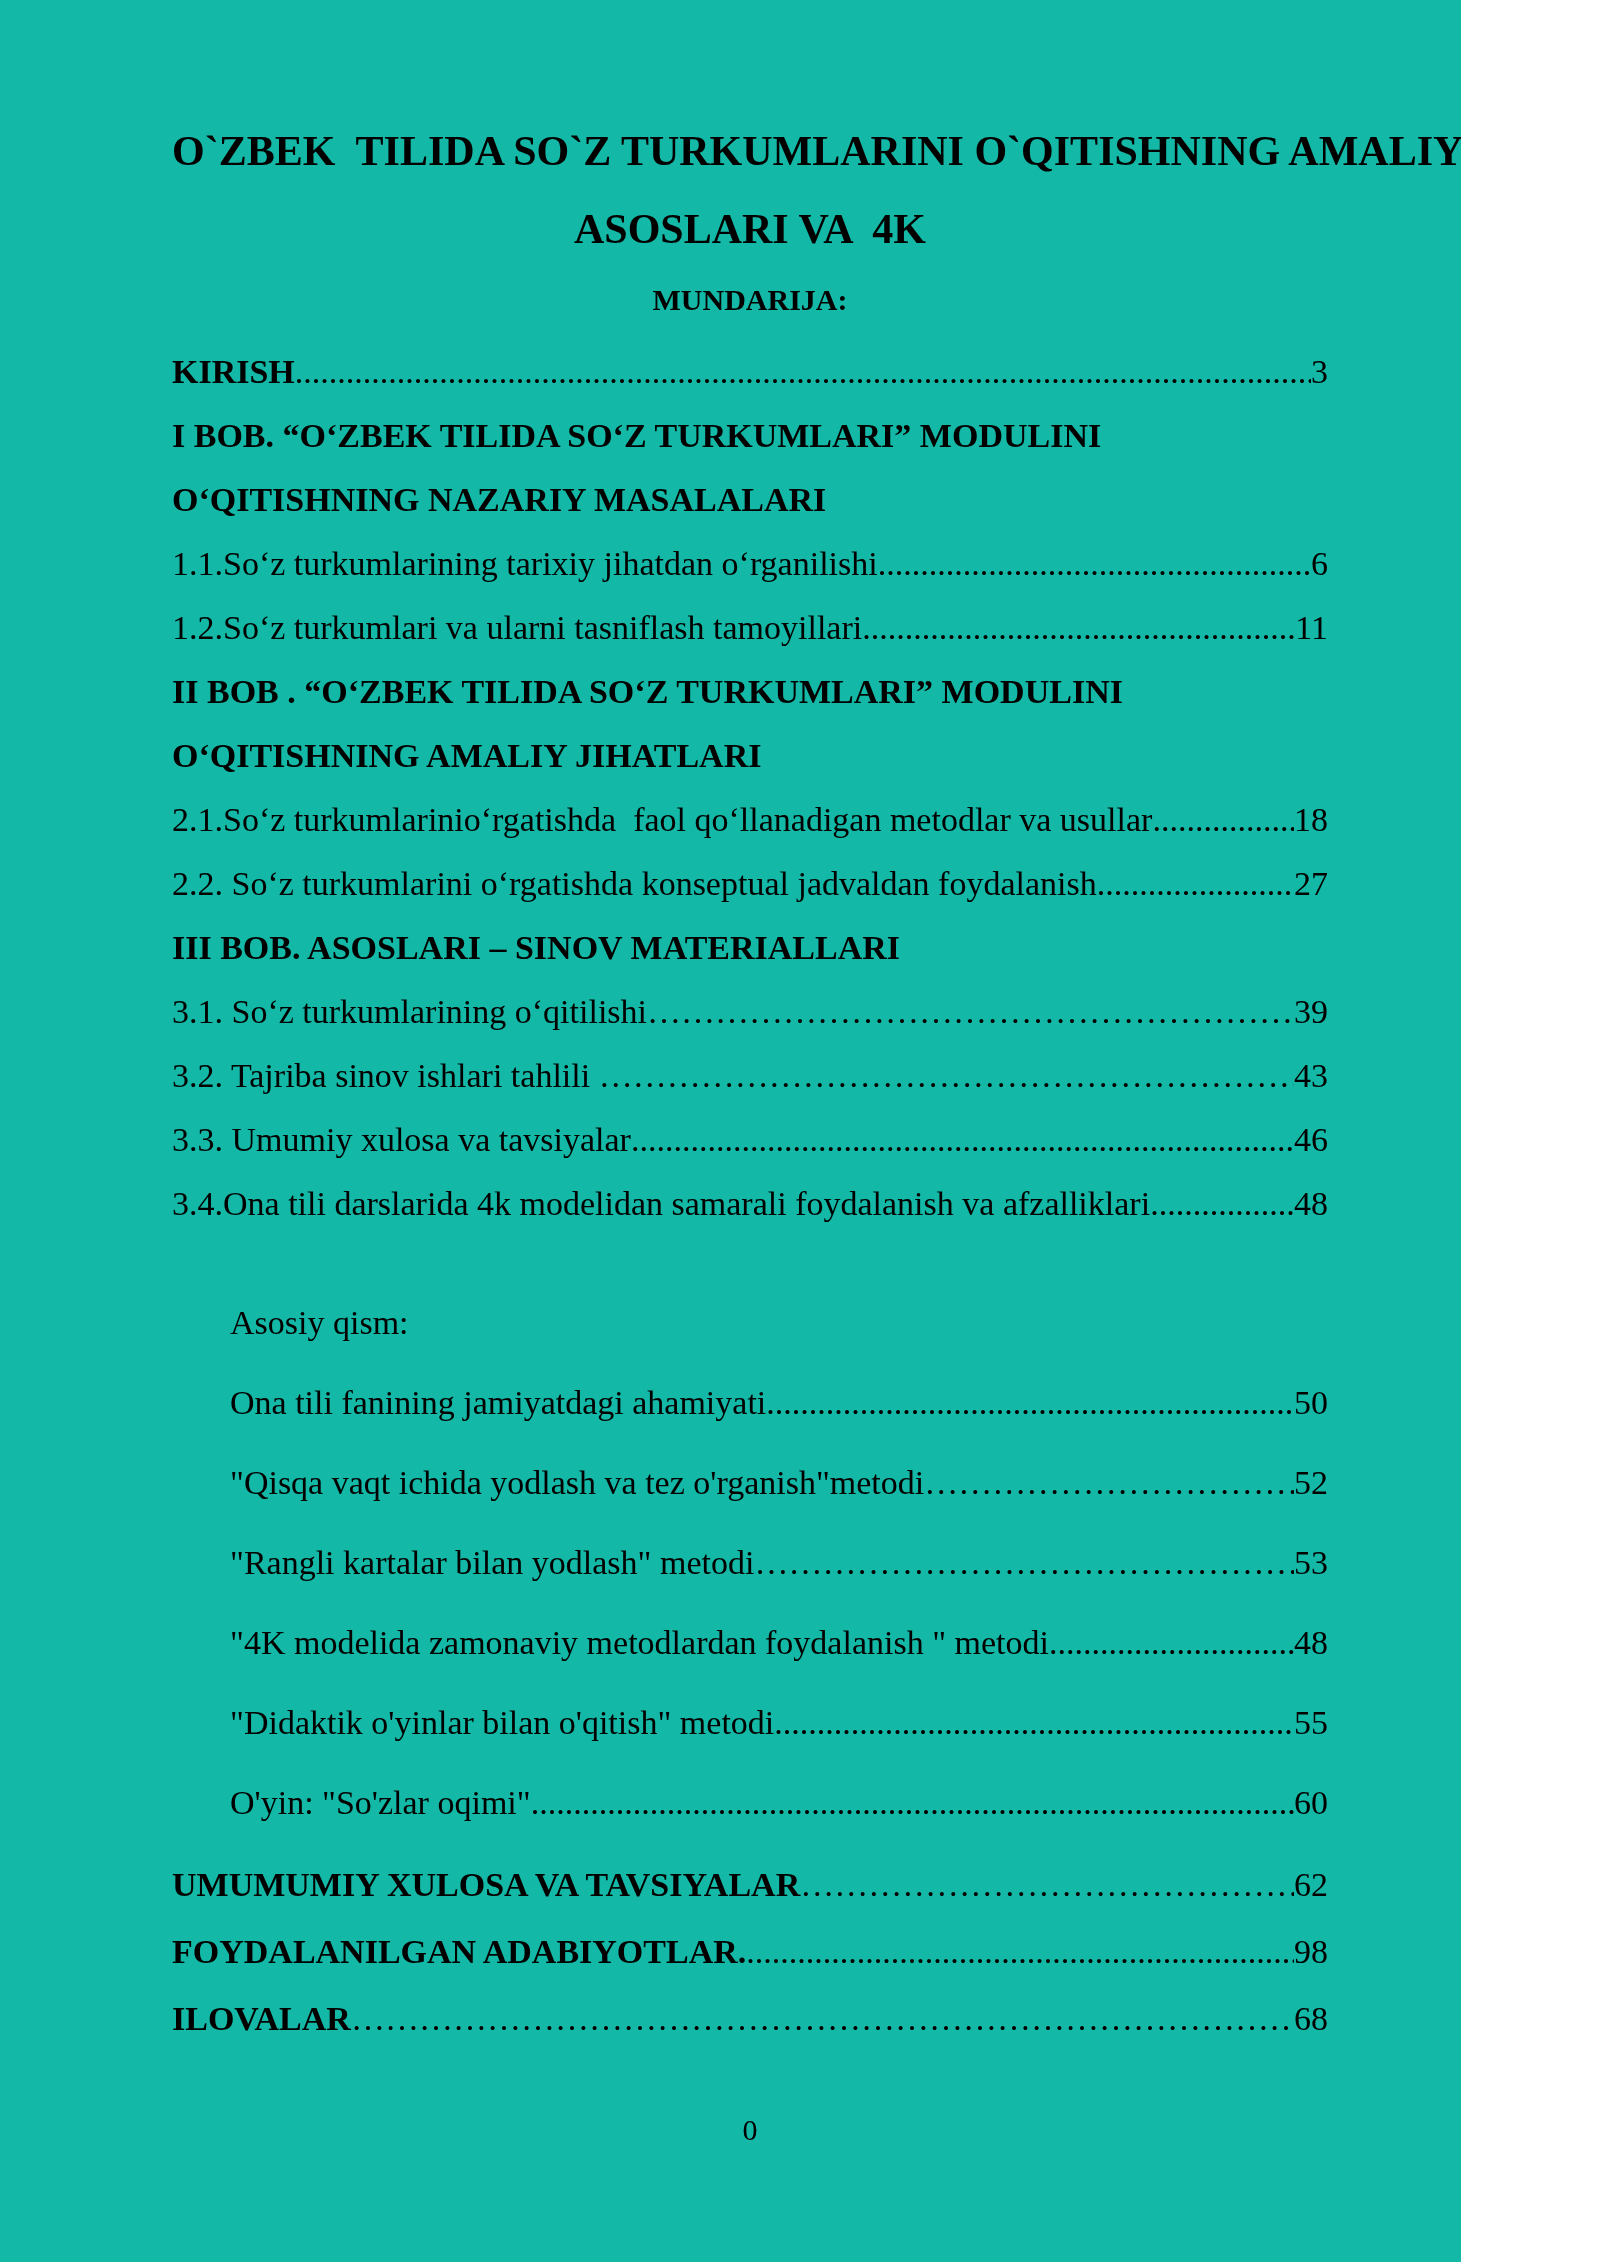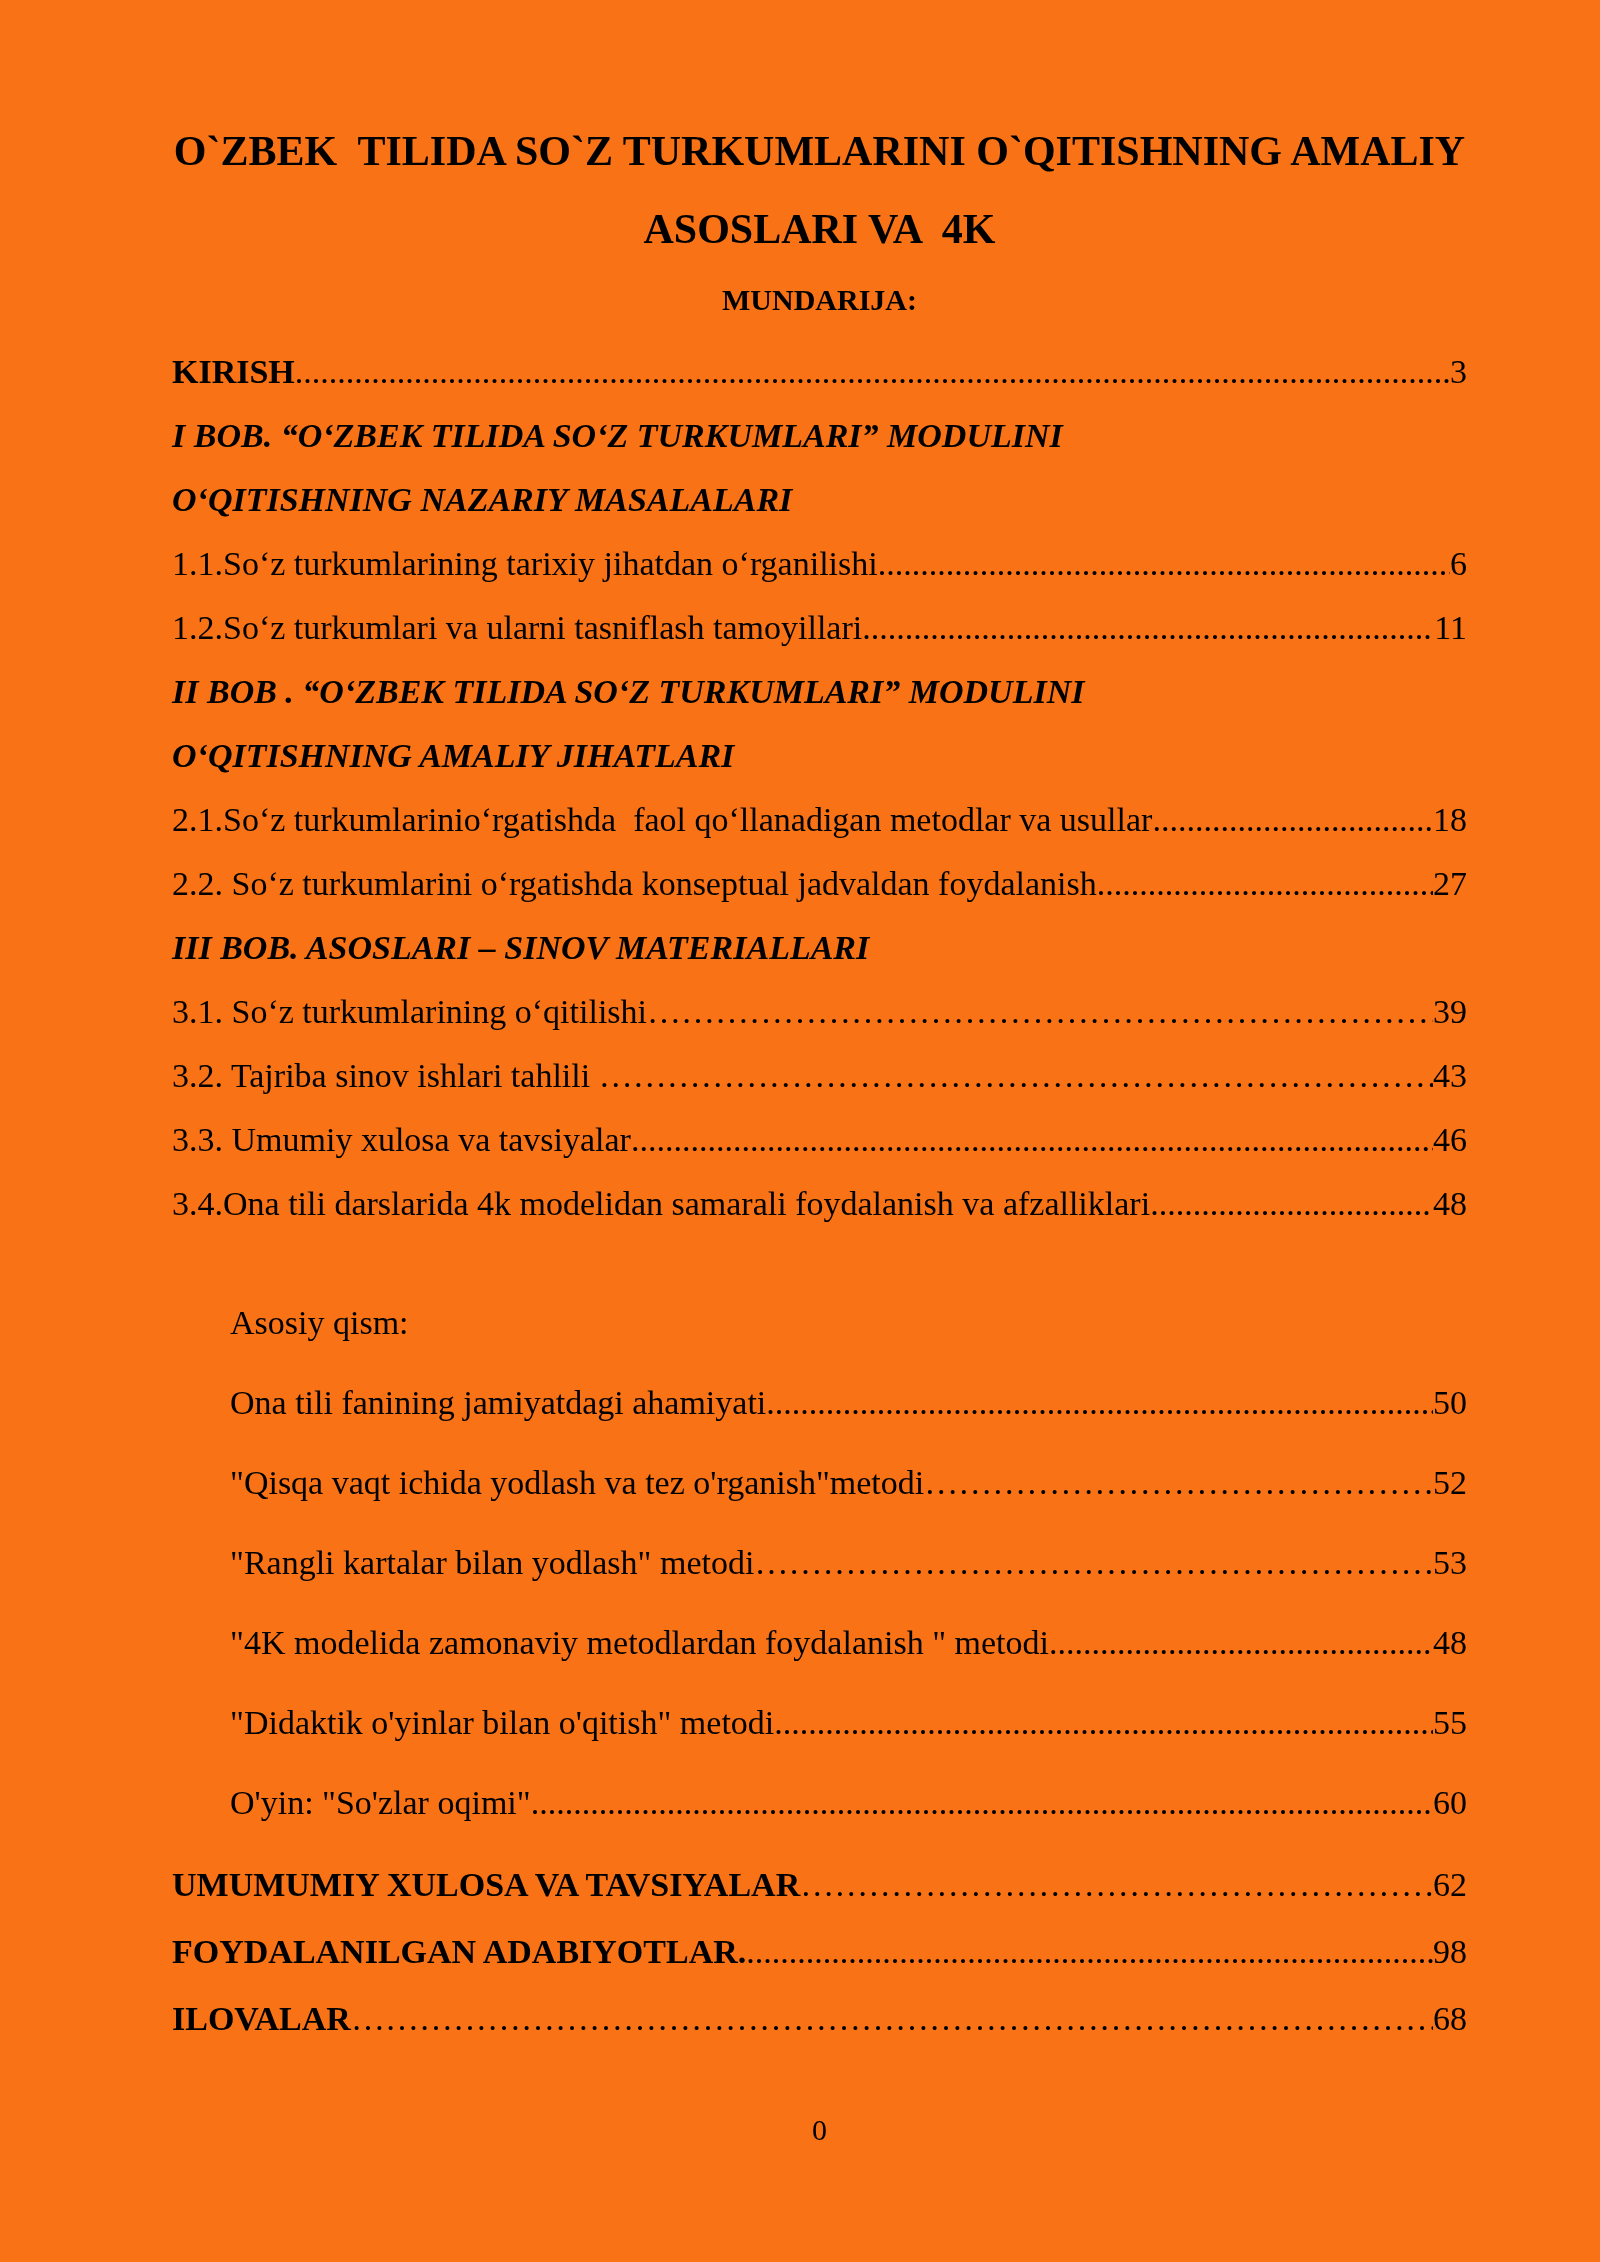--- a/index.html
+++ b/index.html
@@ -2,23 +2,23 @@
 <html><head>
 <meta charset="utf-8">
 <style>
   html, body {
     margin: 0;
     padding: 0;
     background: #ffffff;
   }
   .page {
     position: relative;
-    width: 1600px;
+    width: 1461px;
     height: 2262px;
-    background: #f97316;
+    background: #14b8a6;
     color: #000000;
     font-family: "Liberation Serif", "DejaVu Serif", serif;
     box-sizing: border-box;
     padding: 0 133px 0 172px;
     overflow: hidden;
   }
   .doc-title {
     margin: 0;
     padding-top: 112px;
     font-size: 42px;
@@ -50,21 +50,21 @@
     font-size: 34px;
     line-height: 67px;
   }
   .toc-row {
     display: flex;
     align-items: stretch;
   }
   .toc-row .label { white-space: pre; flex: 0 0 auto; }
   .toc-row.bold .label,
   .heading-line { font-weight: bold; }
-  .heading-line { white-space: pre; font-style: italic; }
+  .heading-line { white-space: pre; }
   .leader {
     flex: 1 1 auto;
     min-width: 0;
     overflow: hidden;
     white-space: nowrap;
     font-weight: normal;
   }
   .page-num {
     flex: 0 0 auto;
     white-space: pre;

